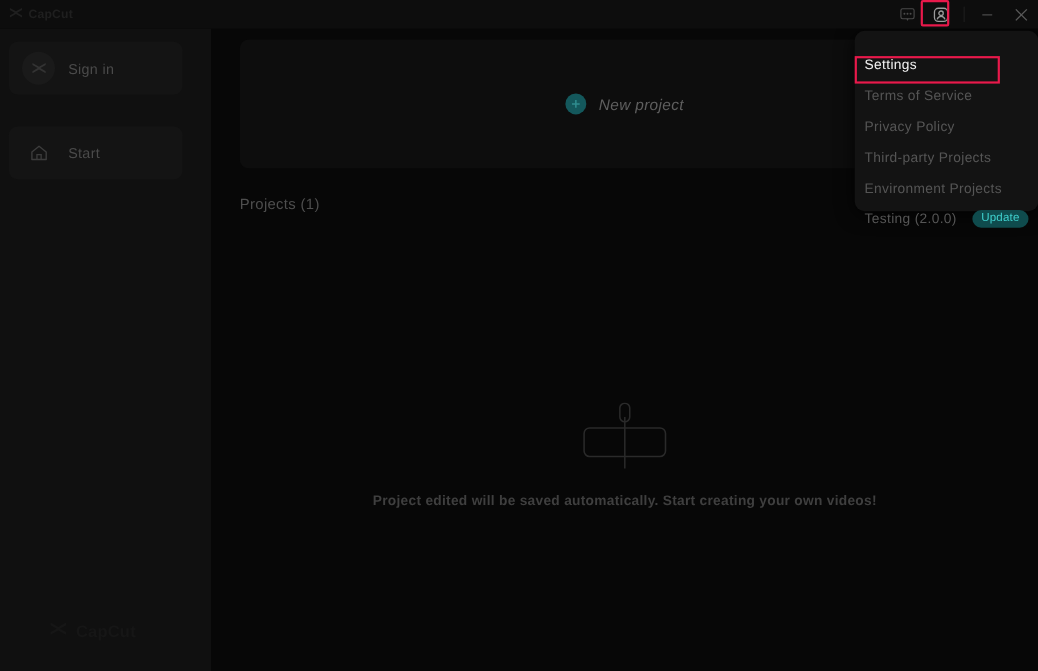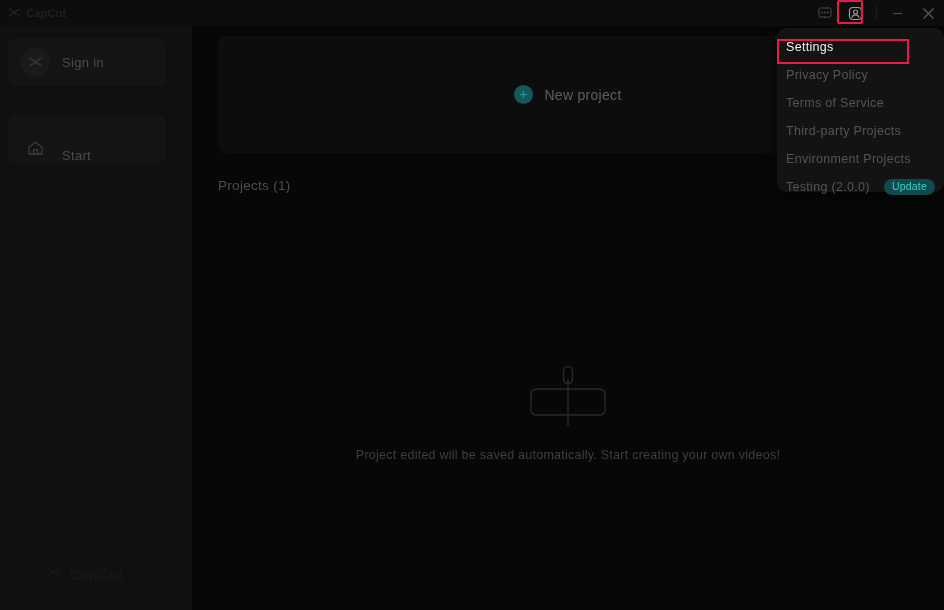--- a/index.html
+++ b/index.html
@@ -110,21 +110,21 @@
     height: 48px;
     border-radius: 8px;
     background: #141414;
     display: flex;
     align-items: center;
     box-sizing: border-box;
     padding-left: 12px;
     gap: 12px;
   }
   .sidebar-btn.signin { top: 12px; }
-  .sidebar-btn.start  { top: 89px; align-items: flex-end; }
+  .sidebar-btn.start  { top: 89px; }
   .avatar-circle {
     width: 30px;
     height: 30px;
     border-radius: 50%;
     background: #1a1a1a;
     display: flex;
     align-items: center;
     justify-content: center;
     flex: 0 0 auto;
   }
@@ -172,20 +172,21 @@
     left: 26px;
     top: 10px;
     width: 700px;
     height: 117px;
     background: #0d0d0d;
     border-radius: 8px;
     display: flex;
     align-items: center;
     justify-content: center;
     gap: 11px;
+    font-style: italic;
   }
   .plus-circle {
     width: 19px;
     height: 19px;
     border-radius: 50%;
     background: #14585c;
     display: flex;
     align-items: center;
     justify-content: center;
     flex: 0 0 auto;
@@ -214,34 +215,35 @@
     height: 64px;
     display: flex;
     align-items: center;
     justify-content: center;
   }
   .empty-text {
     margin-top: 18px;
     font-size: 12.5px;
     color: #3f3f3f;
     letter-spacing: 0.25px;
+    font-weight: bold;
   }
 
   
   .menu-panel {
     position: absolute;
     left: 777px;
     top: 28px;
     width: 167px;
     height: 164px;
     background: #131313;
     border-radius: 9px;
     box-shadow: 0 3px 16px rgba(0,0,0,0.75);
     z-index: 25;
-    padding-top: 5px;
+    padding-top: 17px;
     box-sizing: border-box;
   }
   .menu-item {
     height: 28px;
     display: flex;
     align-items: center;
     padding-left: 9px;
     font-size: 12.5px;
     color: #555555;
     letter-spacing: 0.3px;
@@ -391,25 +393,25 @@
   </div>
 
   <div class="menu-panel">
 
     <div class="menu-item active">
       <span>Settings</span>
       <span class="annot-box-settings"></span>
     </div>
 
     <div class="menu-item">
+      <span>Terms of Service</span>
+    </div>
+
+    <div class="menu-item">
       <span>Privacy Policy</span>
-    </div>
-
-    <div class="menu-item">
-      <span>Terms of Service</span>
     </div>
 
     <div class="menu-item">
       <span>Third-party Projects</span>
     </div>
 
     <div class="menu-item">
       <span>Environment Projects</span>
     </div>
 

